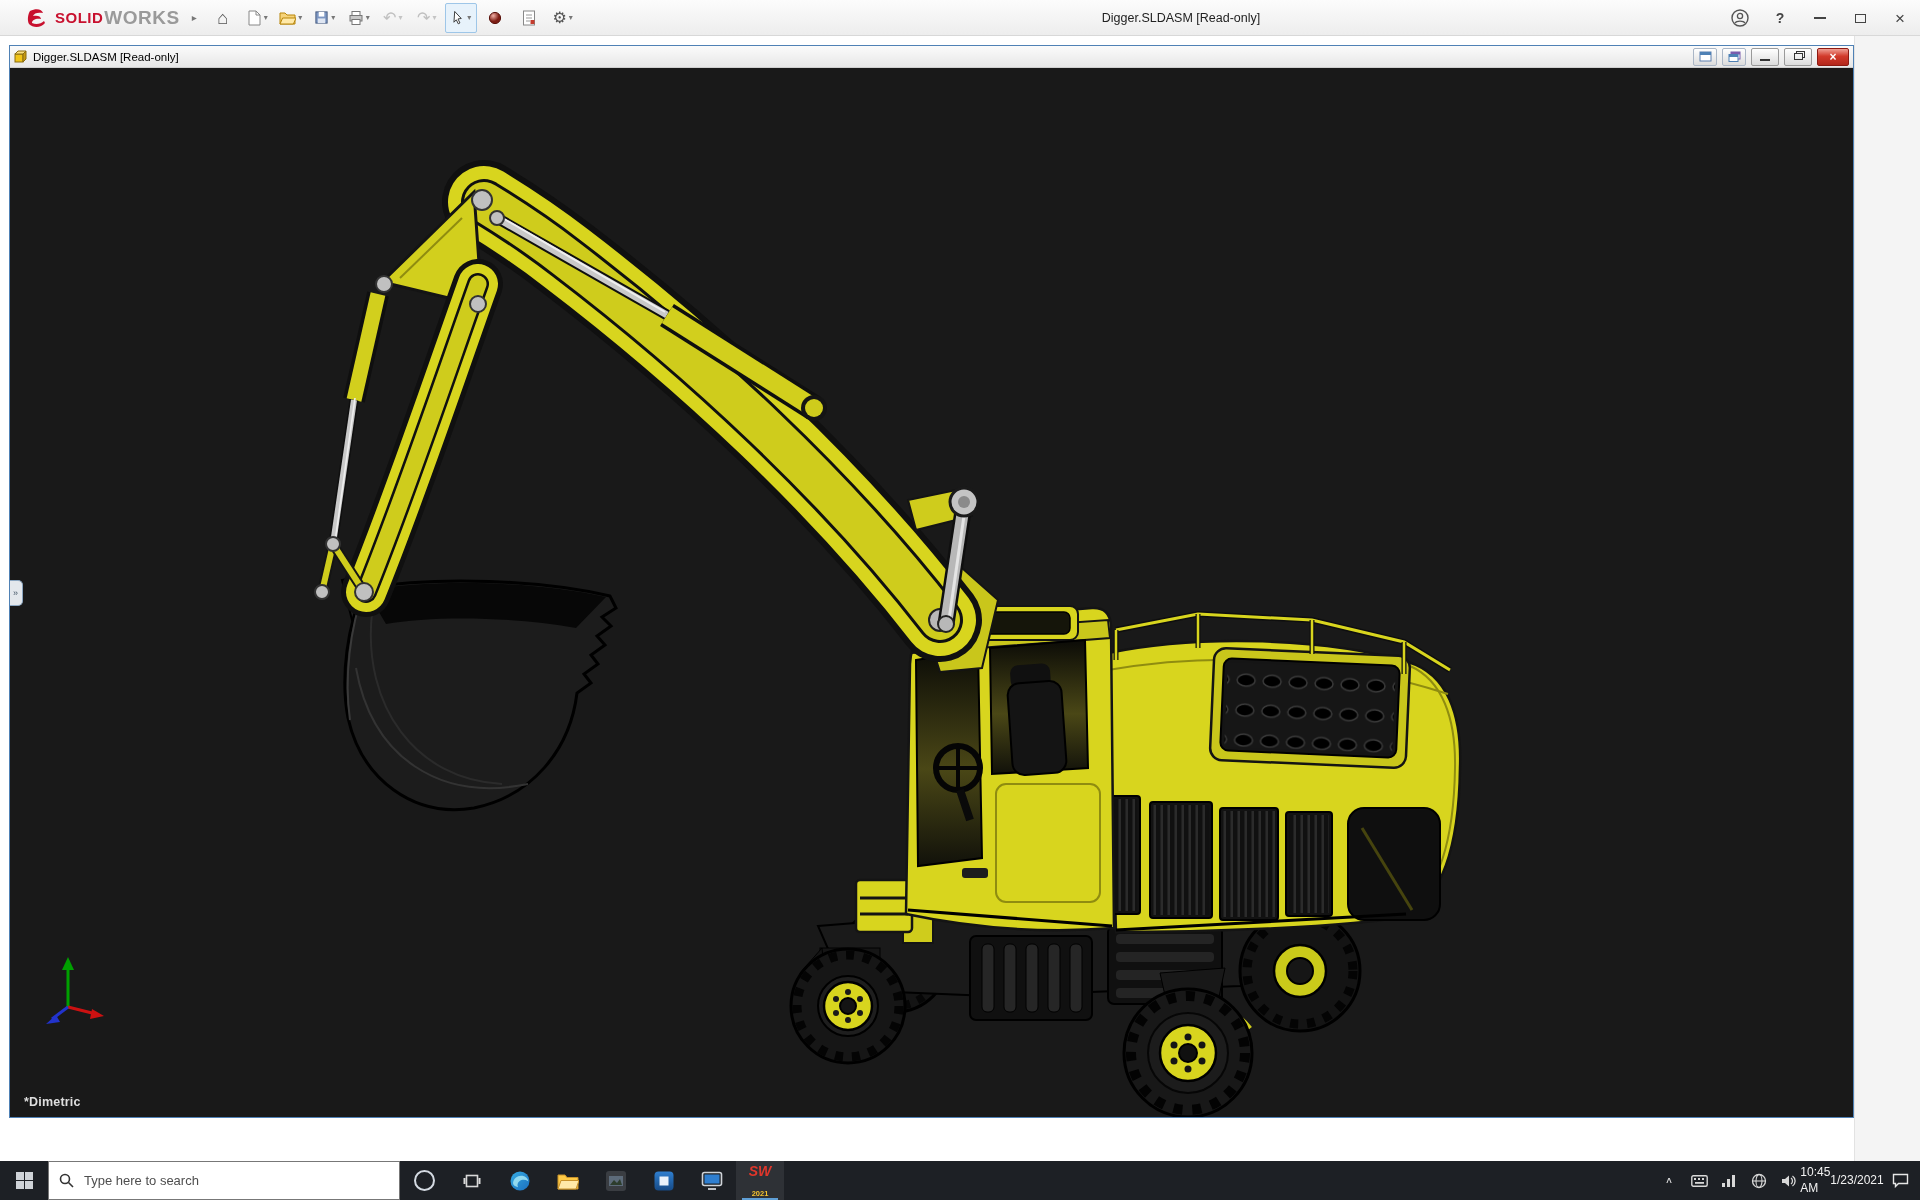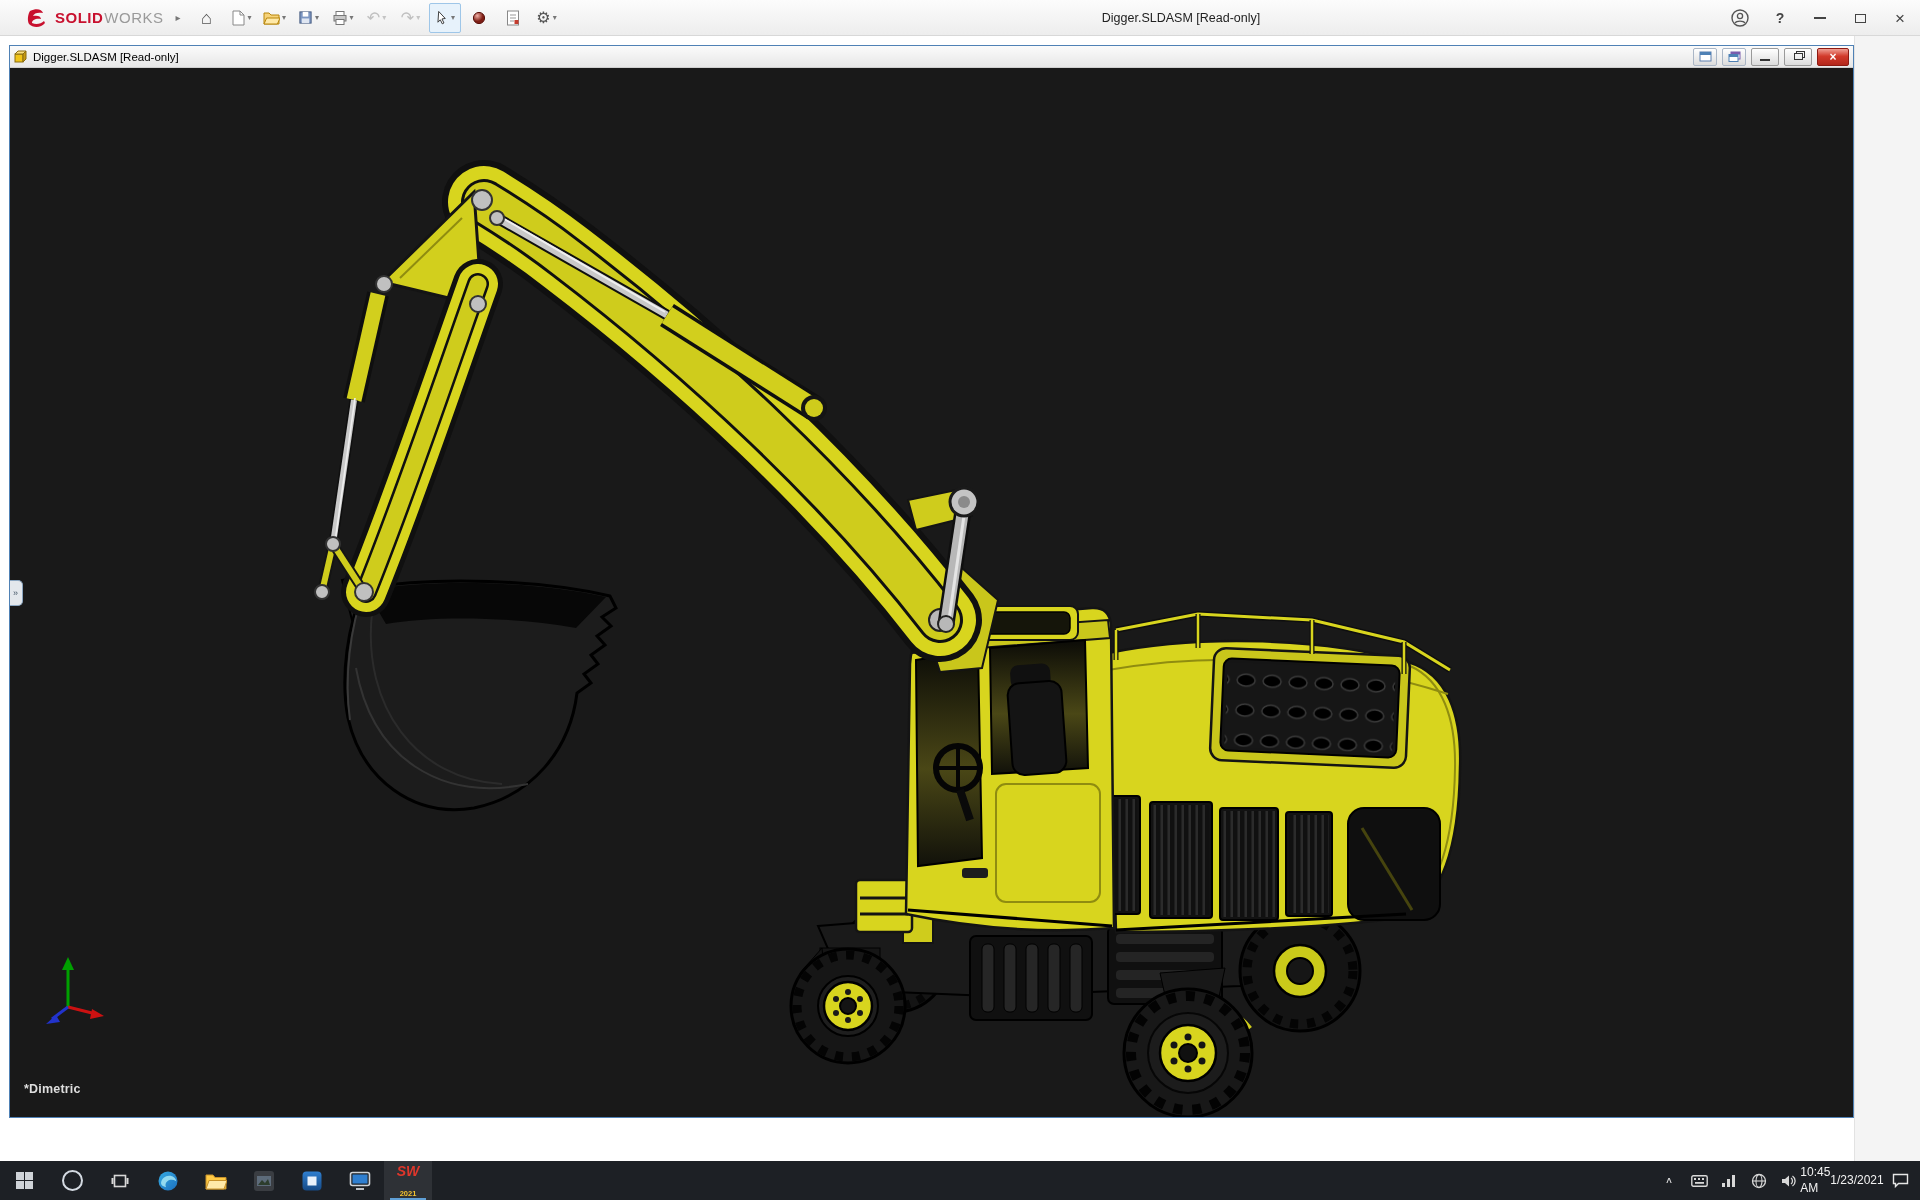--- a/index.html
+++ b/index.html
@@ -5,21 +5,21 @@
   html,body{margin:0;padding:0}
   body{width:1920px;height:1200px;position:relative;overflow:hidden;background:#ffffff;
        font-family:"Liberation Sans",sans-serif;-webkit-font-smoothing:antialiased}
 
   
   .app-bar{position:absolute;left:0;top:0;width:1920px;height:36px;
            background:linear-gradient(#fcfcfc,#ededed);border-bottom:1px solid #d8d8d8;
            display:flex;align-items:center;z-index:6;box-sizing:border-box;padding-left:27px}
   .brand{display:flex;align-items:center;gap:4px;margin-right:10px}
   .brand-bold{color:#c8102e;font-weight:bold;font-size:15px;letter-spacing:.5px}
-  .brand-light{color:#9a9a9a;font-weight:normal;font-size:15px;letter-spacing:.5px;margin-left:-3px}
+  .brand-light{color:#9a9a9a;font-weight:bold;font-size:19px;letter-spacing:.5px;margin-left:-3px}
   .menu-expand{color:#777;font-size:10px;margin:0 10px 0 2px}
   .tools{display:flex;align-items:center;gap:2px}
   .tool{height:28px;min-width:26px;display:flex;align-items:center;justify-content:center;
         border:1px solid transparent;border-radius:2px;padding:0 2px}
   .tool.active{border:1px solid #9ec6e8;background:#e7f2fb}
   .dd{font-size:8px;color:#777;margin-left:2px}
   .dd.dis{color:#c4c4c4}
   .glyph{font-size:16px;color:#555;line-height:1}
   .glyph.dis{color:#c0c0c0}
   .app-title{position:absolute;left:1181px;top:0;height:36px;display:flex;align-items:center;
@@ -47,21 +47,21 @@
            background:linear-gradient(#ffffff,#dcdcdc);display:flex;align-items:center;justify-content:center}
   .doc-btn.small{width:22px;border-color:#aab6c6}
   .doc-btn.close{width:30px;background:linear-gradient(#ef9f94,#d23a2b 45%,#b3271b);border-color:#8e1a12;
                  color:#fff;font-size:12px;font-weight:bold;line-height:1}
   .min-bar{width:10px;height:2px;background:#333;margin-top:7px}
   .restore-box{width:9px;height:7px;border:1px solid #333;box-sizing:border-box;box-shadow:2px -2px 0 -1px #f4f4f4,2px -2px 0 0 #333}
 
   .viewport{position:absolute;left:0;top:22px;width:1843px;height:1049px;background:#191919;overflow:hidden}
   .model-svg{position:absolute;left:0;top:0;width:1843px;height:1049px}
   .triad{position:absolute;left:26px;bottom:88px;width:80px;height:80px}
-  .view-label{position:absolute;left:14px;bottom:21px;color:#dedede;font-size:12.5px;font-weight:bold;letter-spacing:.2px}
+  .view-label{position:absolute;left:14px;bottom:8px;color:#dedede;font-size:12.5px;font-weight:bold;letter-spacing:.2px}
   .flyout-tab{position:absolute;left:-1px;top:512px;width:13px;height:24px;background:#e3e7ec;
               border:1px solid #8aa5c0;border-left:none;border-radius:0 5px 5px 0;
               display:flex;align-items:center;justify-content:center;font-size:9px;color:#456}
 
   
   .taskbar{position:absolute;left:0;top:1161px;width:1920px;height:39px;background:#1d2025;z-index:10;
            display:flex;align-items:stretch;color:#e8e8e8}
   .tb-slot{width:48px;display:flex;align-items:center;justify-content:center;position:relative}
   .tb-slot.active{background:rgba(255,255,255,.08)}
   .tb-slot.active::after{content:"";position:absolute;left:6px;right:6px;bottom:0;height:2px;background:#5f9fd6}
@@ -480,20 +480,27 @@
 
 <div class="taskbar">
   <div class="tb-slot">
     <svg width="17" height="17" viewBox="0 0 17 17">
       <rect x="0" y="0" width="8" height="8" fill="#cfd3d8"></rect>
         <rect x="9" y="0" width="8" height="8" fill="#cfd3d8"></rect>
       <rect x="0" y="9" width="8" height="8" fill="#cfd3d8"></rect>
         <rect x="9" y="9" width="8" height="8" fill="#cfd3d8"></rect>
     </svg>
   </div>
+  <div class="search-box">
+    <svg width="15" height="15" viewBox="0 0 15 15">
+      <circle cx="6" cy="6" r="4.5" fill="none" stroke="#333" stroke-width="1.6"></circle>
+      <line x1="9.5" y1="9.5" x2="14" y2="14" stroke="#333" stroke-width="1.6"></line>
+    </svg>
+    <span class="search-text">Type here to search</span>
+  </div>
   <div class="tb-slot">
       <div class="cortana-ring"></div>
     </div>
   <div class="tb-slot">
     <svg width="18" height="16" viewBox="0 0 18 16">
       <rect x="3.5" y="2.5" width="11" height="11" fill="none" stroke="#d8d8d8" stroke-width="1.6"></rect>
       <rect x="0.5" y="5" width="2" height="6" fill="#d8d8d8"></rect>
         <rect x="15.5" y="5" width="2" height="6" fill="#d8d8d8"></rect>
     </svg>
   </div>

